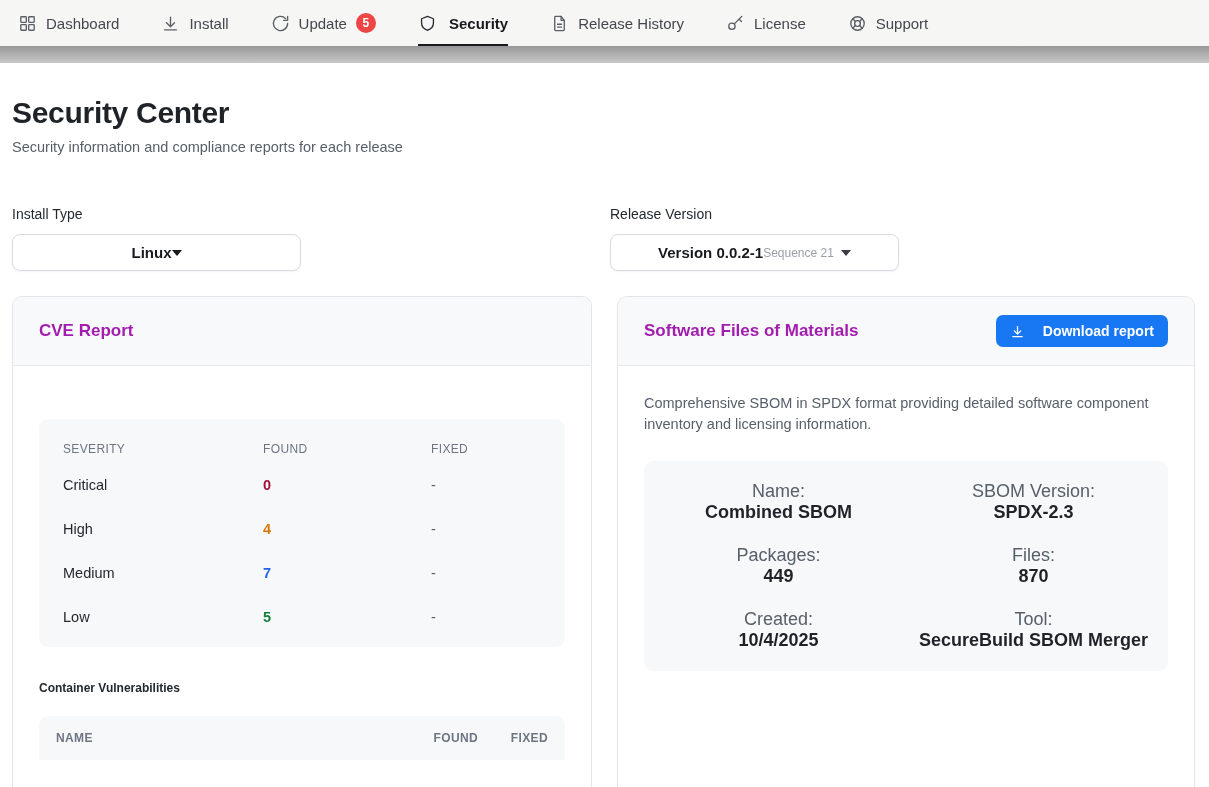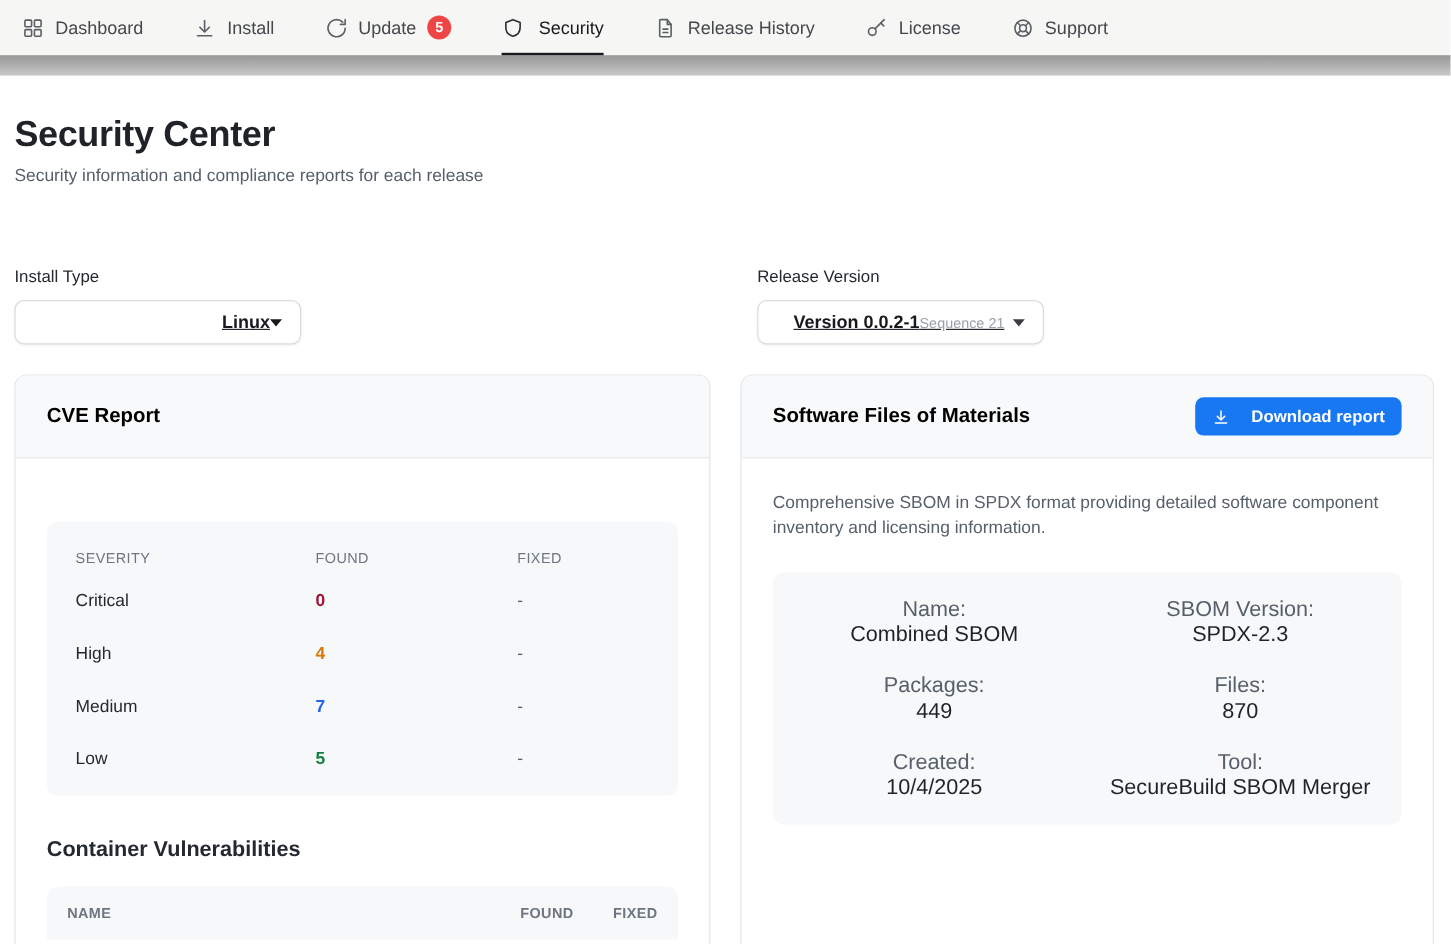--- a/index.html
+++ b/index.html
@@ -4,69 +4,69 @@
 <style>
   * { margin:0; padding:0; box-sizing:border-box; }
   html,body { background:#fff; }
   body { font-family:"Liberation Sans","DejaVu Sans",sans-serif; color:#24292f; }
   .screen { position:relative; width:1209px; height:787px; overflow:hidden; background:#fff; }
 
   
   .navbar { height:46px; background:#f6f6f5; display:flex; align-items:stretch; gap:42px; padding-left:18px; }
   .nav-item { display:flex; align-items:center; gap:9px; font-size:15px; color:#44474c; cursor:pointer; border-bottom:2.5px solid transparent; padding-top:2px;justify-content:space-between; }
   .nav-item svg { width:19px; height:19px; stroke:#5a5f66; stroke-width:1.7; fill:none; stroke-linecap:round; stroke-linejoin:round; }
-  .nav-item.active { color:#17191c; font-weight:400; border-bottom-color:#17191c;gap:12px; }
+  .nav-item.active { color:#17191c; font-weight:700; border-bottom-color:#17191c;gap:12px; }
   .nav-item.active svg { stroke:#2a2d31; }
   .nav-badge { min-width:20px; height:20px; border-radius:10px; background:#ee4545; color:#fff; font-size:12px; font-weight:700; display:flex; align-items:center; justify-content:center; padding:0 6px; }
   .scroll-band { height:17px; background:linear-gradient(to bottom,#979797,#c9c9c9); }
 
   
   .content { padding:0 12px; }
   .page-title { margin-top:33px; font-size:30px; font-weight:700; letter-spacing:-0.3px; color:#1f2328; }
   .page-subtitle { margin-top:9px; font-size:14.5px; color:#57606a; }
 
   
-  .filters { margin-top:67px; display:grid; grid-template-columns:580px 578px; column-gap:39px; }
+  .filters { margin-top:51px; display:grid; grid-template-columns:580px 578px; column-gap:18px; }
   .filter-label { font-size:14px; color:#24292f; margin-bottom:12px; }
-  .select { width:239px; height:37px; background:#fff; border:1px solid #d9dbe0; border-radius:8px; box-shadow:0 1px 2px rgba(0,0,0,0.05); display:flex; align-items:center; justify-content:flex-end; padding:0 15px; cursor:pointer;text-decoration:underline; }
+  .select { width:289px; height:37px; background:#fff; border:1px solid #d9dbe0; border-radius:8px; box-shadow:0 1px 2px rgba(0,0,0,0.05); display:flex; align-items:center; justify-content:center; padding:0 15px; cursor:pointer; }
   .select .sel-value { font-size:15px; font-weight:700; color:#17191c; }
   .caret { width:0; height:0; border-left:5px solid transparent; border-right:5px solid transparent; border-top:6px solid #17191c; }
   .sel-right { display:flex; align-items:center; gap:7px; }
   .sel-sequence { font-size:12px; color:#9aa0a8; }
 
   
   .cards { margin-top:25px; display:grid; grid-template-columns:580px 578px; column-gap:25px; align-items:stretch; }
   .card { border:1px solid #e3e5e9; border-radius:10px; background:#fff; height:620px; overflow:hidden; }
   .card-header { height:69px; background:#f8f9fa; border-bottom:1px solid #e7e9ec; display:flex; align-items:center; justify-content:space-between; padding:0 26px; }
-  .card-title { font-size:17px; font-weight:600; color:#000000; }
+  .card-title { font-size:17px; font-weight:600; color:#a21caf; }
   .card-body { padding:27px 26px; }
   .card-desc { font-size:14.5px; line-height:21px; color:#57606a; }
 
   
   .sev-table { margin-top:26px; background:#f7f8fa; border-radius:9px; padding:10px 24px 8px; }
   .sev-row { display:grid; grid-template-columns:200px 168px 1fr; align-items:center; height:44px; font-size:14.5px; color:#24292f; }
   .sev-row.head { height:34px; padding-top:6px; font-size:12px; font-weight:400; color:#6d7580; letter-spacing:0.03em; }
   .sev-found { font-weight:600; }
   .c-critical { color:#9f1239; }
   .c-high { color:#d97706; }
   .c-medium { color:#2563eb; }
   .c-low { color:#15803d; }
   .sev-fixed { color:#57606a; }
 
-  .section-title { margin-top:34px; font-size:18px; font-weight:600; color:#24292f; }
+  .section-title { margin-top:34px; font-size:12px; font-weight:600; color:#24292f; }
   .cv-head { margin-top:21px; background:#f7f8fa; border-radius:9px 9px 0 0; display:grid; grid-template-columns:1fr 92px 70px; padding:15px 17px; font-size:12px; font-weight:700; color:#6d7580; letter-spacing:0.03em; }
   .cv-head .right { text-align:right; }
 
   
   .download-btn { display:flex; align-items:center; gap:18px; background:#1877f2; color:#fff; border:none; border-radius:7px; padding:8px 14px; font-size:14px; font-weight:600; font-family:inherit; cursor:pointer; }
   .download-btn svg { width:15px; height:15px; stroke:#fff; stroke-width:2; fill:none; stroke-linecap:round; stroke-linejoin:round; }
   .sbom-panel { margin-top:26px; background:#f7f8fa; border-radius:9px; padding:9px 18px; display:grid; grid-template-columns:1fr 1fr; column-gap:22px; }
   .sbom-item { display:flex; justify-content:space-between; align-items:center; padding:11px 0; font-size:18px;flex-direction:column; }
   .sbom-label { color:#57606a; white-space:nowrap; }
-  .sbom-value { font-weight:400; color:#1f2328; text-align:center; }
+  .sbom-value { font-weight:700; color:#1f2328; text-align:center; }
 </style>
 </head>
 <body>
 
 <div class="screen">
 
   <div class="navbar">
     <div class="nav-item">
       <svg viewBox="0 0 24 24">
           <rect x="3.5" y="3.5" width="7" height="7" rx="1"></rect>

